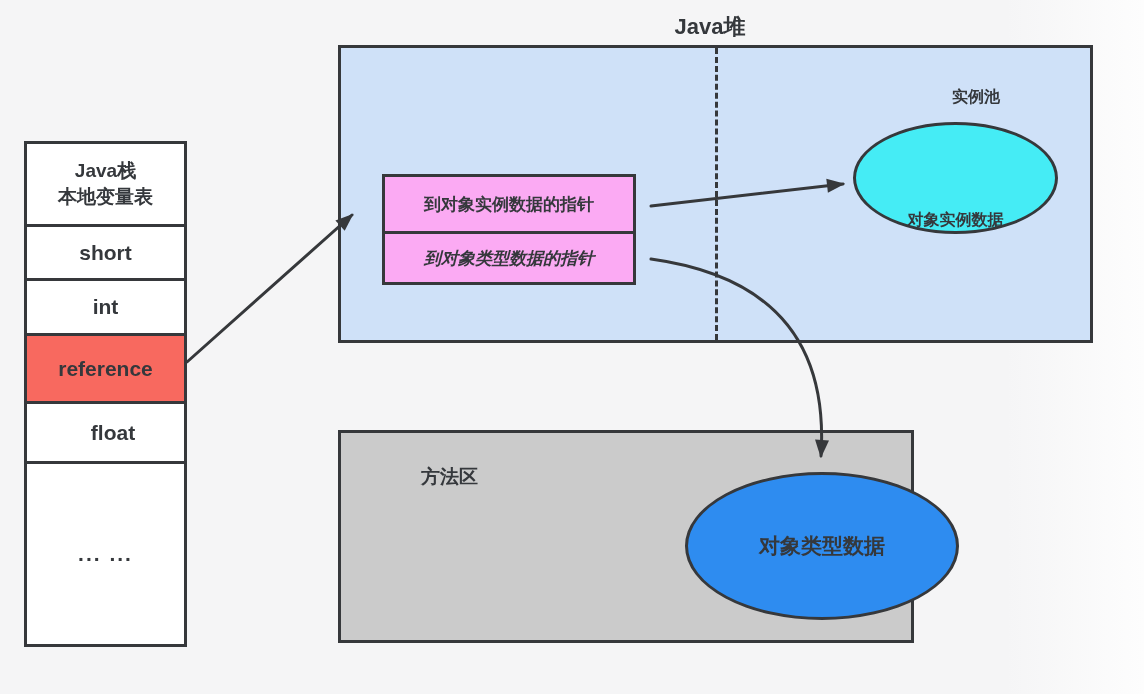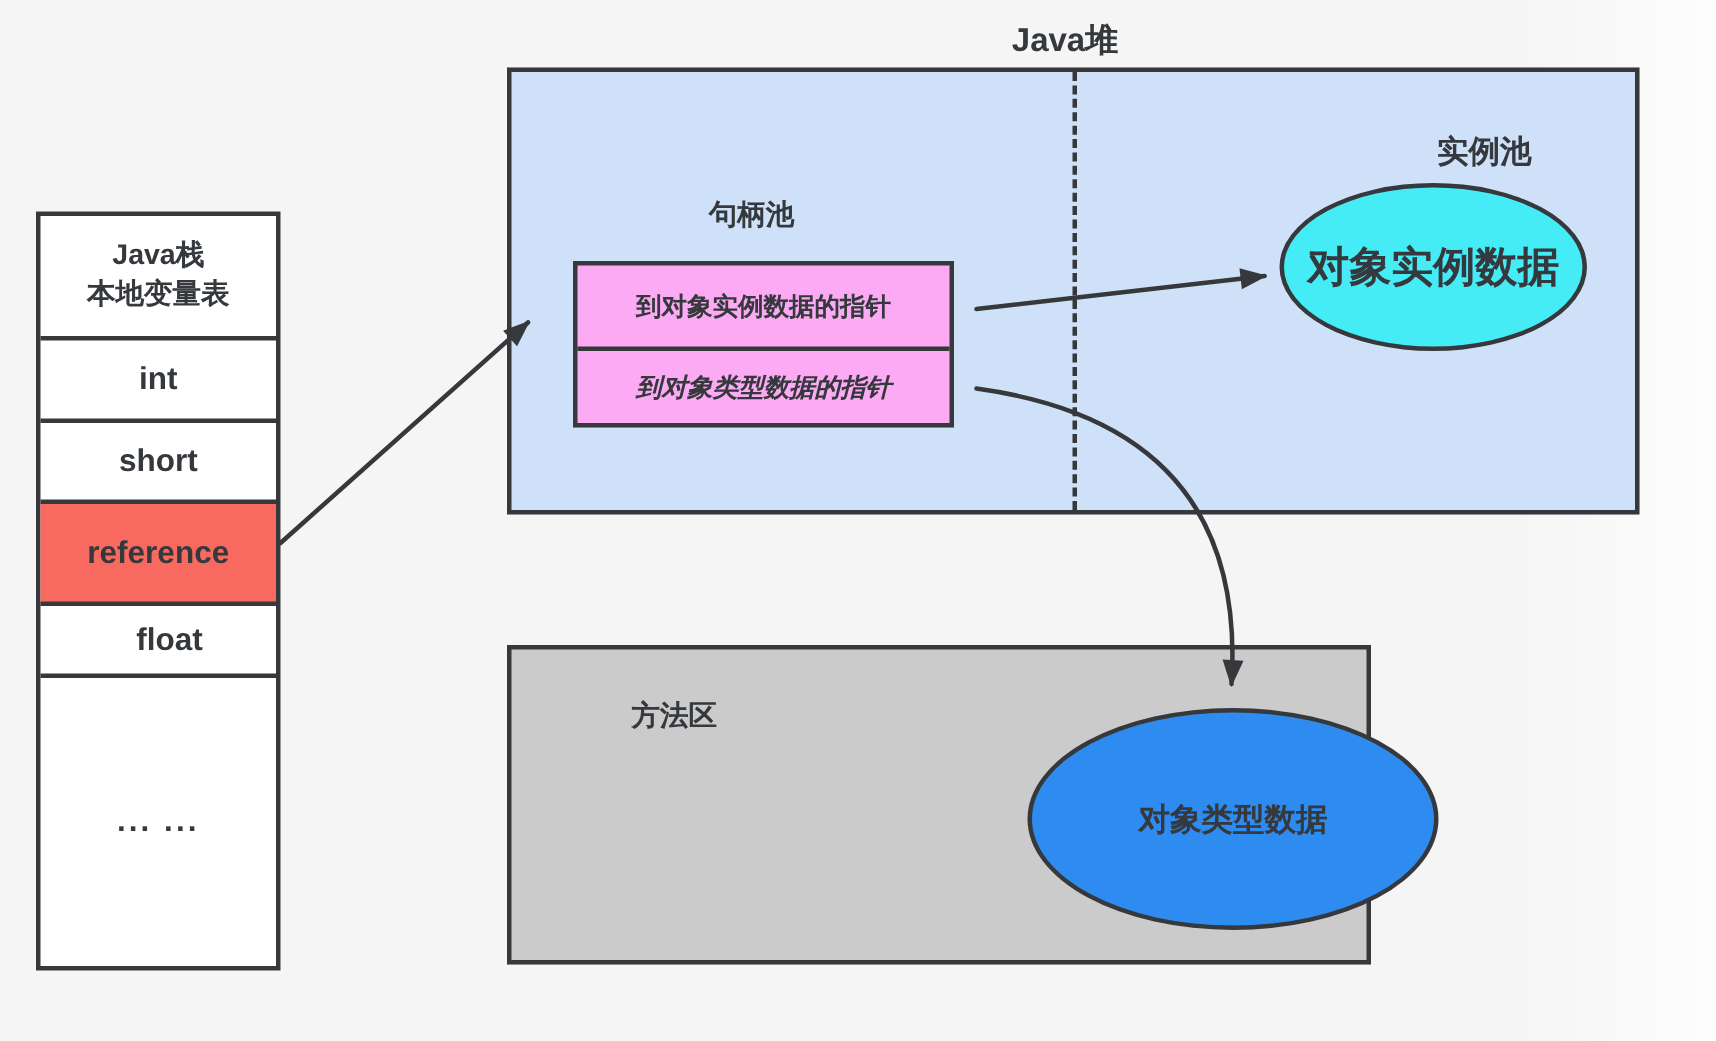--- a/index.html
+++ b/index.html
@@ -49,21 +49,21 @@
   .row-int       { height: 55px; }
   .row-short     { height: 54px; }
   .row-reference { height: 68px; background: var(--color-reference_fill); }
   .row-double    { height: 114px; position: relative; }
   .row-double .dashline {
     position: absolute; left: 0; right: 0; top: 50%;
     border-top: 3px dashed var(--color-stroke);
     transform: translateY(-2px);
   }
   .row-double span { position: relative; z-index: 1; }
-  .row-float     { height: 48px; padding-left: 15px; }
+  .row-float     { height: 60px; padding-left: 15px; }
   .row-dots      { flex: 1 1 auto; border-bottom: none; letter-spacing: 2px; }
 
   
   .heap-title {
     position: absolute; left: 620px; top: 12px; width: 180px;
     text-align: center; font-weight: bold; font-size: 22px;
   }
   .heap-box {
     position: absolute; left: 338px; top: 45px;
     width: 755px; height: 298px;
@@ -83,30 +83,30 @@
     border: 3px solid var(--color-stroke);
     background: var(--color-handle_fill);
   }
   .handle-row {
     height: 54px; display: flex; align-items: center; justify-content: center;
     font-weight: bold; font-size: 17px;
   }
   .handle-row + .handle-row { border-top: 3px solid var(--color-stroke); height: 51px; font-style: italic; }
   .instance-pool-label {
     position: absolute; left: 590px; top: 39px; width: 90px;
-    text-align: right; font-weight: bold; font-size: 21px;
+    text-align: center; font-weight: bold; font-size: 16px;
   }
   .instance-ellipse {
     position: absolute; left: 512px; top: 74px;
     width: 205px; height: 112px;
     background: var(--color-instance_fill);
     border: 3px solid var(--color-stroke);
     border-radius: 50%;
-    display: flex; align-items: center; justify-content: center;
-    font-weight: bold; font-size: 28px;
+    display: flex; align-items: flex-end; justify-content: center;
+    font-weight: bold; font-size: 16px;
   }
 
   
   .method-box {
     position: absolute; left: 338px; top: 430px;
     width: 576px; height: 213px;
     background: var(--color-method_fill);
     border: 3px solid var(--color-stroke);
   }
   .method-label {
@@ -139,31 +139,30 @@
 </head>
 <body>
 
 <div class="canvas">
 
   <div class="stack">
     <div class="stack-cell stack-header">
       <div>Java栈</div>
       <div>本地变量表</div>
     </div>
+    <div class="stack-cell row-short">short</div>
     <div class="stack-cell row-int">int</div>
-    <div class="stack-cell row-short">short</div>
     <div class="stack-cell row-reference">reference</div>
     <div class="stack-cell row-float">float</div>
     <div class="stack-cell row-dots">... ...</div>
   </div>
 
   <div class="heap-title">Java堆</div>
   <div class="heap-box">
     <div class="heap-divider"></div>
-    <div class="handle-pool-label">句柄池</div>
     <div class="handle-table">
       <div class="handle-row">到对象实例数据的指针</div>
       <div class="handle-row">到对象类型数据的指针</div>
     </div>
     <div class="instance-pool-label">实例池</div>
     <div class="instance-ellipse">
       <span>对象实例数据</span>
     </div>
   </div>
 

